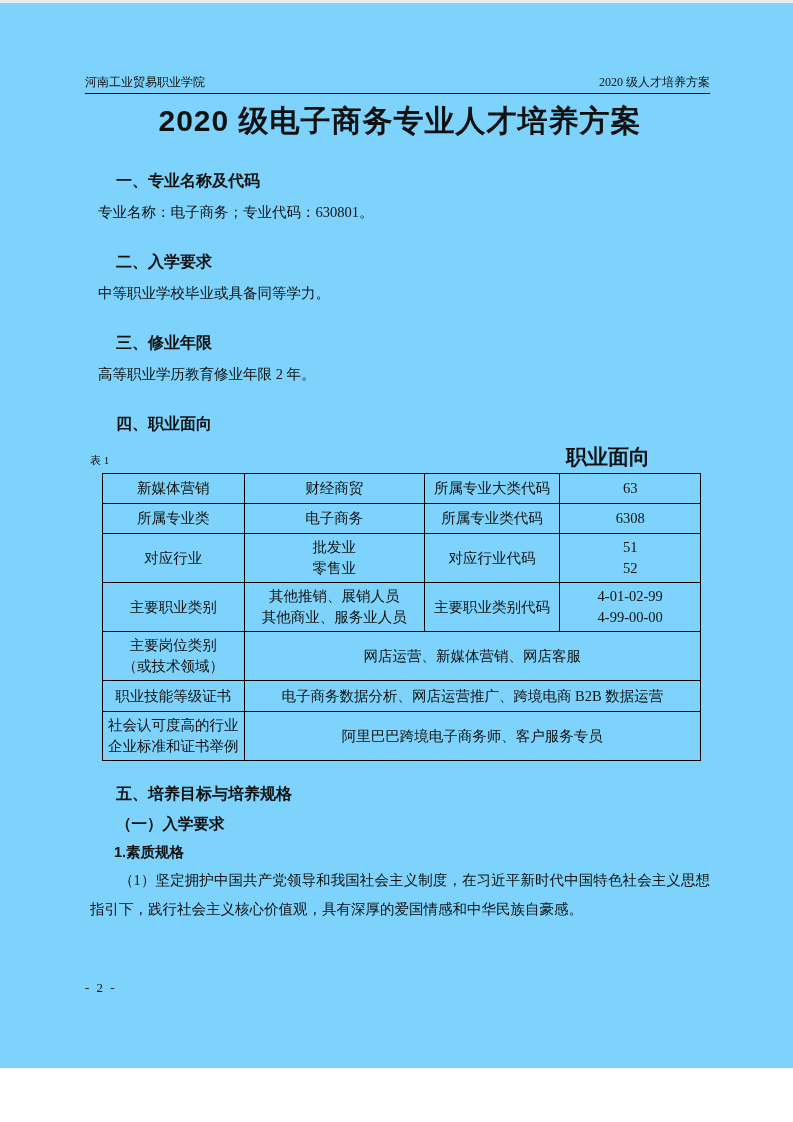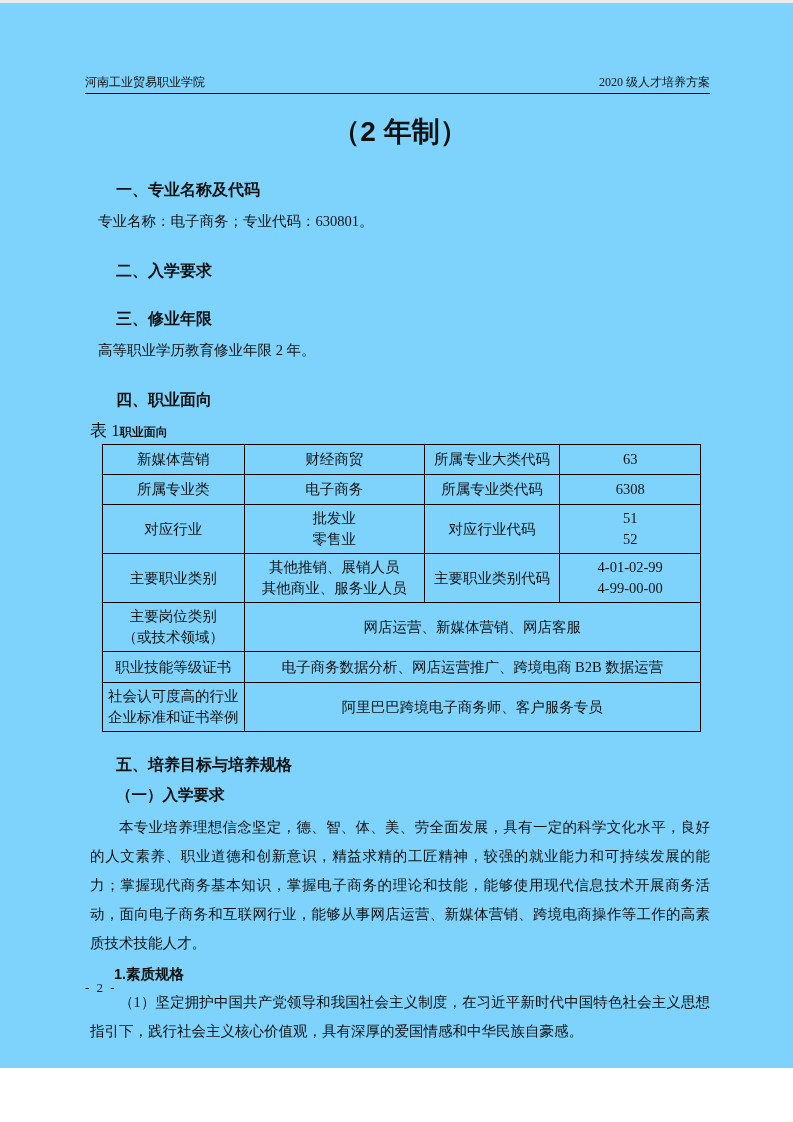--- a/index.html
+++ b/index.html
@@ -44,25 +44,25 @@
     font-weight:bold;font-size:16px;line-height:21px;
   }
   .body-line{
     margin:8px;font-size:14.5px;line-height:24px;
   }
   
   .table-caption{
     display:flex;align-items:baseline;
     margin:4px 0 2px;
   }
-  .table-caption .cap-label{font-size:17px;}
+  .table-caption .cap-label{font-size:11px;}
   .table-caption .cap-title{
-    flex:1;text-align:left;
-    font-family:"Liberation Sans","DejaVu Sans",sans-serif;
-    font-weight:bold;font-size:12px;
+    flex:1;text-align:right;
+    font-family:"Liberation Sans","DejaVu Sans",sans-serif;
+    font-weight:bold;font-size:21px;
     margin-right:60px;
   }
   table.job-table{
     border-collapse:collapse;
     width:599px;margin-left:12px;
     table-layout:fixed;
   }
   table.job-table td{
     border:1px solid #000;
     text-align:center;vertical-align:middle;
@@ -100,26 +100,27 @@
 
 <div class="page">
 
   <div class="running-header">
     <span>河南工业贸易职业学院</span>
     <span>2020 级人才培养方案</span>
   </div>
 
   <div class="content">
 
-    <h2 class="doc-subtitle">（2 年制）</h2>
+    <h1 class="doc-title">2020 级电子商务专业人才培养方案</h1>
 
     <h3 class="sec-head">一、专业名称及代码</h3>
     <p class="body-line">专业名称：电子商务；专业代码：630801。</p>
 
     <h3 class="sec-head">二、入学要求</h3>
+    <p class="body-line">中等职业学校毕业或具备同等学力。</p>
 
     <h3 class="sec-head">三、修业年限</h3>
     <p class="body-line">高等职业学历教育修业年限 2 年。</p>
 
     <h3 class="sec-head">四、职业面向</h3>
 
     <div class="table-caption">
       <span class="cap-label">表 1</span>
       <span class="cap-title">职业面向</span>
     </div>
@@ -184,21 +185,20 @@
             <div>社会认可度高的行业</div>
             <div>企业标准和证书举例</div>
           </td>
           <td colspan="3">阿里巴巴跨境电子商务师、客户服务专员</td>
         </tr>
       </tbody>
     </table>
 
     <h3 class="sec-head" style="margin-top:22px;margin-bottom:4px;">五、培养目标与培养规格</h3>
     <h4 class="sub-head">（一）入学要求</h4>
-    <p class="para">本专业培养理想信念坚定，德、智、体、美、劳全面发展，具有一定的科学文化水平，良好的人文素养、职业道德和创新意识，精益求精的工匠精神，较强的就业能力和可持续发展的能力；掌握现代商务基本知识，掌握电子商务的理论和技能，能够使用现代信息技术开展商务活动，面向电子商务和互联网行业，能够从事网店运营、新媒体营销、跨境电商操作等工作的高素质技术技能人才。</p>
 
     <h5 class="minor-head">1.素质规格</h5>
     <p class="para">（1）坚定拥护中国共产党领导和我国社会主义制度，在习近平新时代中国特色社会主义思想指引下，践行社会主义核心价值观，具有深厚的爱国情感和中华民族自豪感。</p>
 
   </div>
 
   <div class="page-number">- 2 -</div>
 
 </div>
 

